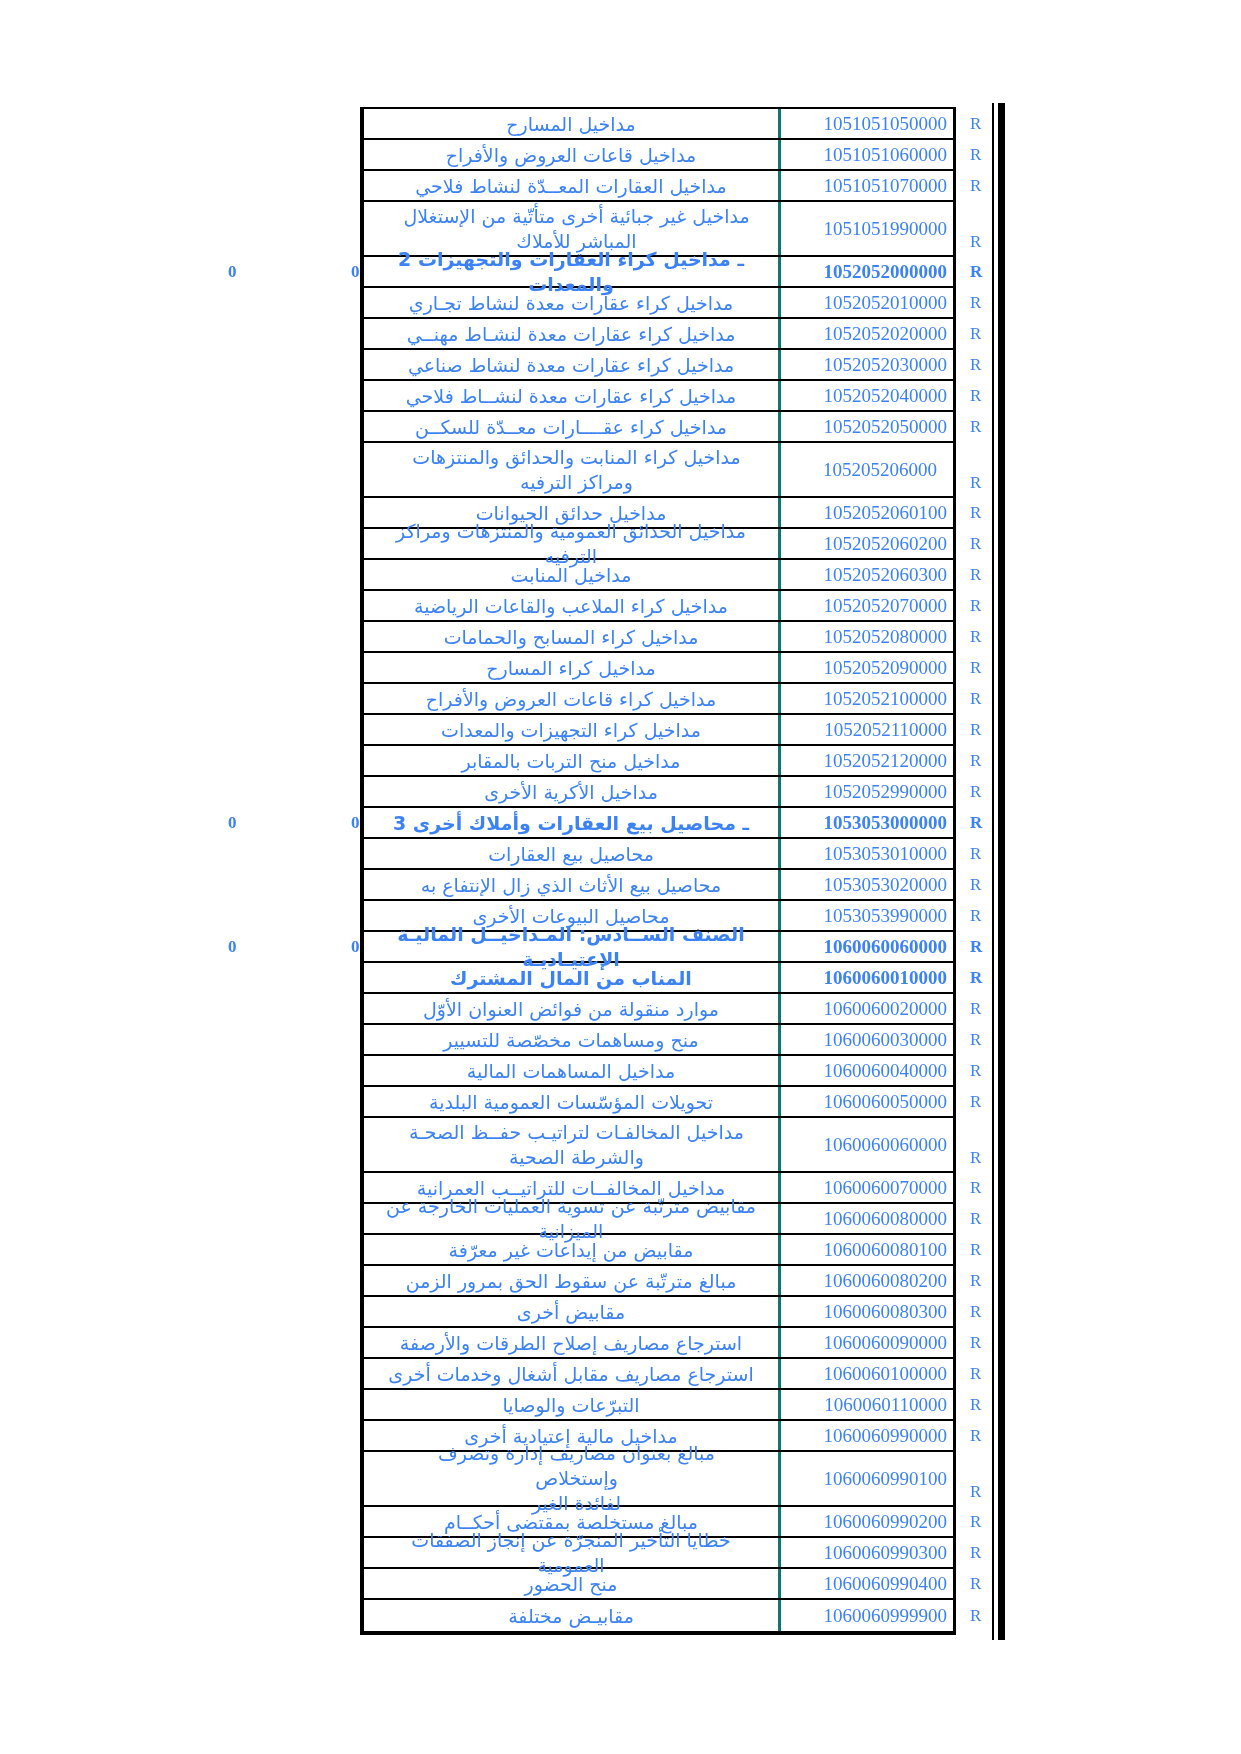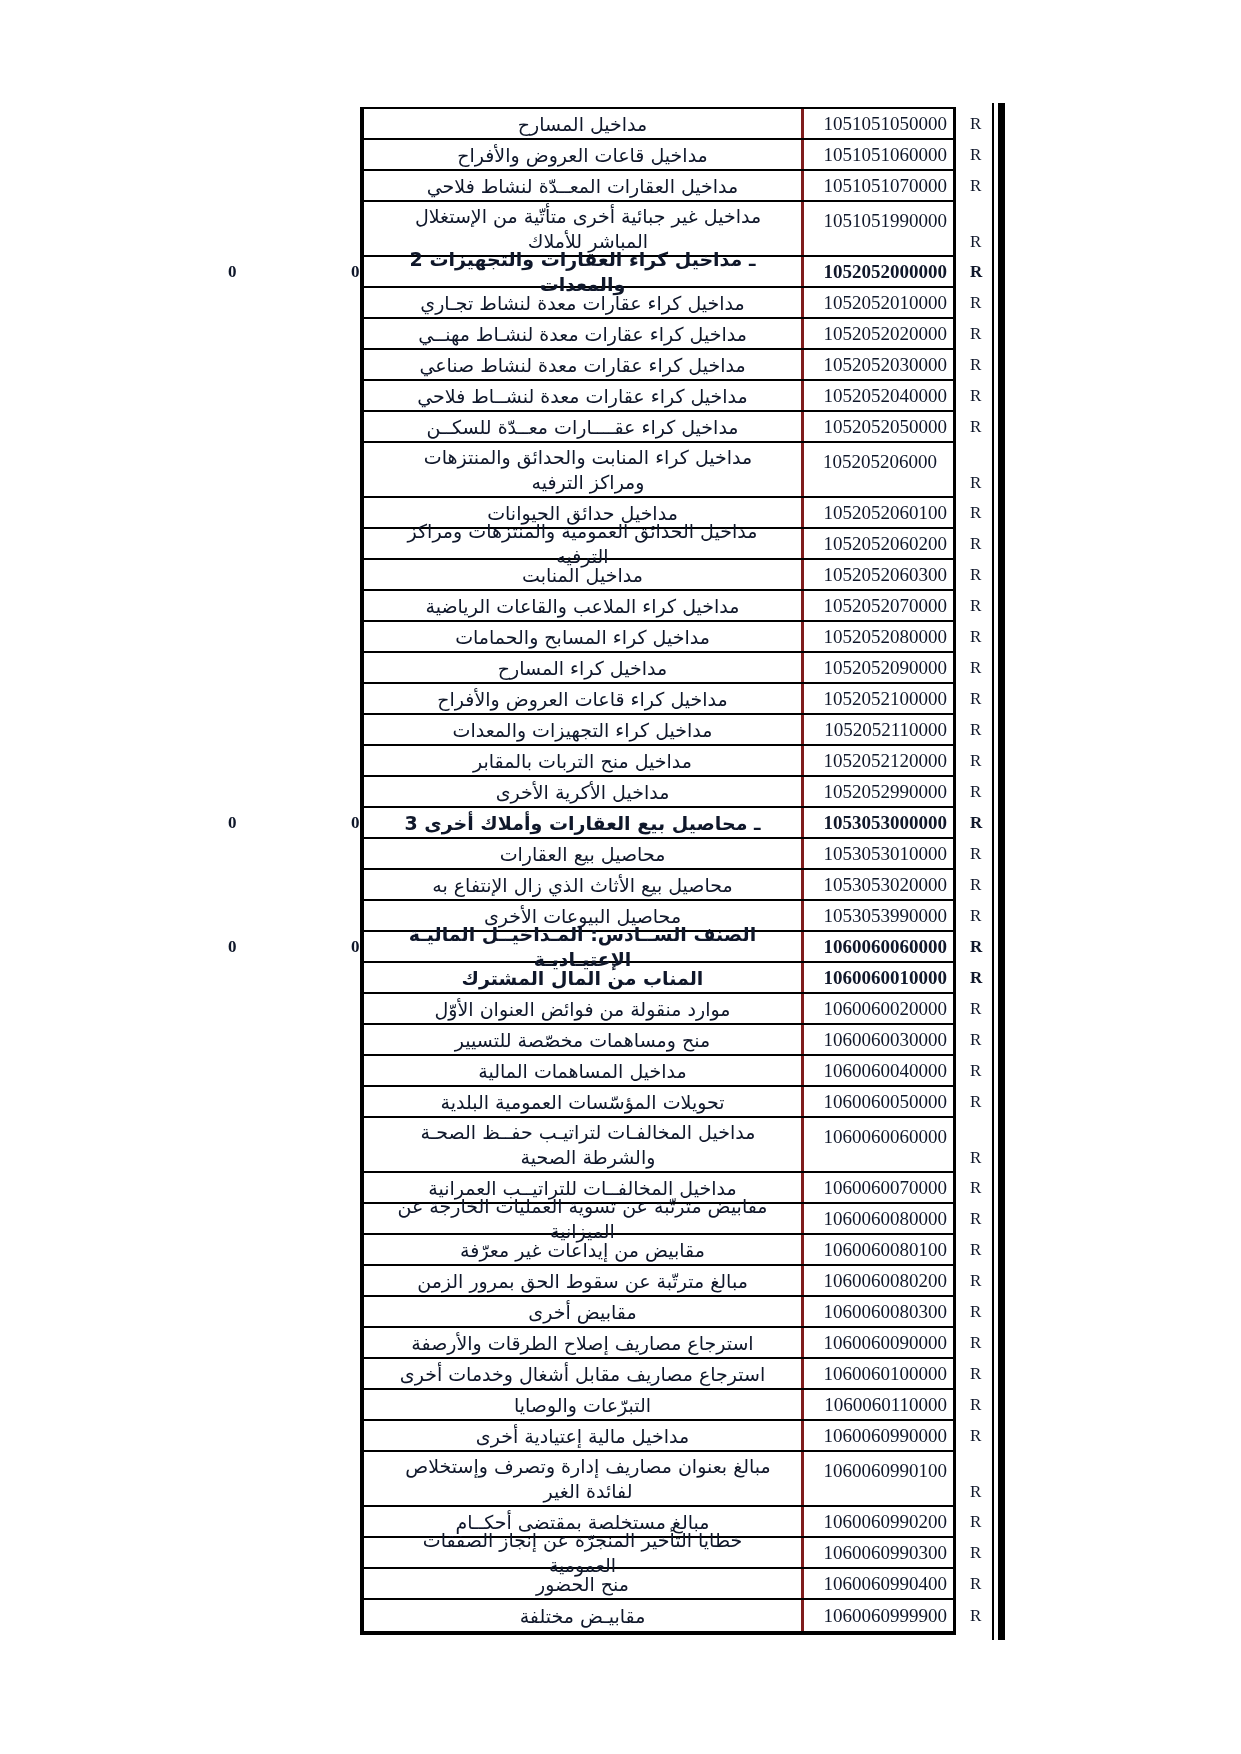--- a/index.html
+++ b/index.html
@@ -1,18 +1,18 @@
 <!DOCTYPE html>
 <html lang="ar"><head>
 <meta charset="utf-8">
 <style>
   html,body { margin:0; padding:0; }
   .page {
     position:relative; width:1241px; height:1754px;
-    background:#ffffff; color:#0f172a; overflow:hidden;
+    background:#ffffff; color:#3b82f6; overflow:hidden;
     font-family:"DejaVu Sans", sans-serif;
   }
   .budget-table {
     position:absolute; left:360px; top:107px; width:596px;
     box-sizing:border-box;
     border-top:2px solid #000; border-bottom:4px solid #000;
     border-left:4px solid #000; border-right:3px solid #000;
     background:#fff;
   }
   .row {
@@ -24,26 +24,26 @@
   .cell { box-sizing:border-box; }
   .label {
     flex:1; display:flex; align-items:center; justify-content:center;
     text-align:center; white-space:pre-line;
     font-size:19px; line-height:26px; padding:0 6px;
     overflow:visible; position:relative; z-index:2;
   }
   .row.overflow .label { line-height:25px; }
   .row.tall .label { line-height:25px;padding-left:37px; }
   .code {
-    width:152px; border-left:3px solid #7f1d1d;
+    width:175px; border-left:3px solid #0f766e;
     display:flex; align-items:center; justify-content:flex-end;
     padding-right:6px;
     font-family:"Liberation Serif", serif; font-size:19px;
   }
-  .row.tall .code { align-items:flex-start; padding-top:8px;margin-left:20px; }
+  .row.tall .code { align-items:flex-start; padding-top:16px;margin-left:20px; }
   .row.bold .label, .row.bold .code { font-weight:bold; }
   .row.code-short .code { padding-right:16px; }
   .r-flag {
     position:absolute; left:calc(100% + 17px); top:50%;
     transform:translateY(-50%);
     font-family:"Liberation Serif", serif; font-size:17px;
   }
   .row.tall .r-flag { top:auto; bottom:3px; transform:none; }
   .row.bold .r-flag { font-weight:bold; }
   .amount {

